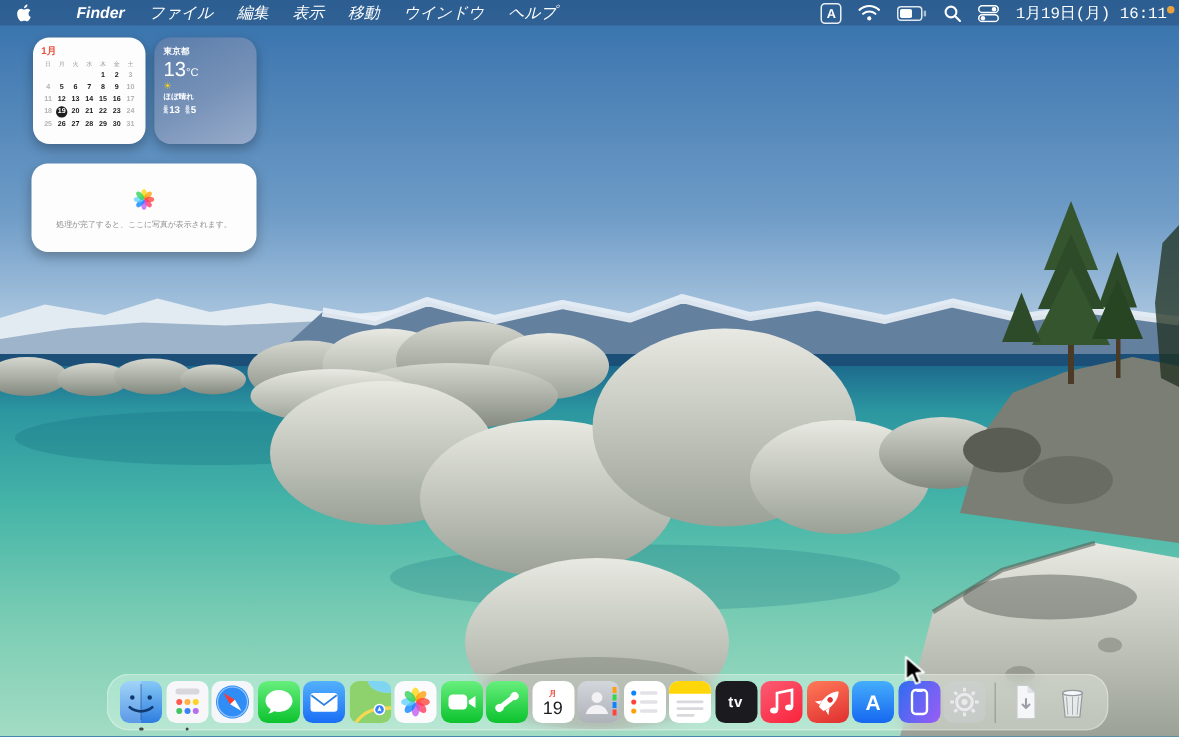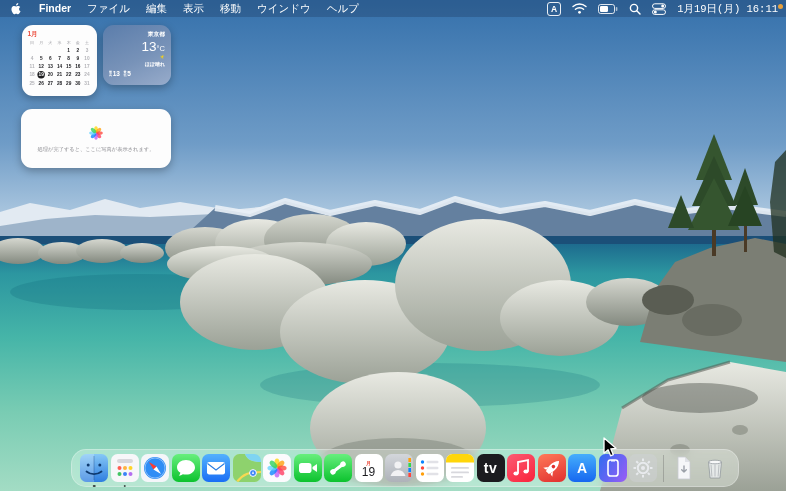--- a/index.html
+++ b/index.html
@@ -5,21 +5,21 @@
   html,body{margin:0;padding:0;}
   body{width:786px;height:491px;overflow:hidden;position:relative;
        font-family:"Liberation Sans",sans-serif;background:#2a6aa5;}
   .screen{position:absolute;inset:0;width:786px;height:491px;}
   .wallpaper{position:absolute;inset:0;z-index:0;}
 
   
   .menubar{position:absolute;top:0;left:0;right:0;height:17px;z-index:10;
     background:rgba(28,56,92,.32);display:flex;align-items:center;
     color:#fff;font-size:10.5px;padding:0 8px;box-sizing:border-box;}
-  .menubar .left{display:flex;align-items:center;gap:4px;}
+  .menubar .left{display:flex;align-items:center;gap:16px;font-style:italic;}
   .menu-item{padding:0 8px;white-space:nowrap;color:#fff;}
   .menu-item.app{font-weight:700;}
   .apple{display:flex;align-items:center;padding:0 6px 0 2px;}
   .menubar .right{margin-left:auto;display:flex;align-items:center;gap:11px;}
   .input-badge{width:12px;height:12px;border:1.1px solid rgba(255,255,255,.9);
     border-radius:3px;display:flex;align-items:center;justify-content:center;
     font-size:8.5px;font-weight:700;color:#fff;}
   .clock{white-space:nowrap;font-size:10.5px;font-family:Liberation Mono, monospace;}
   .statusicon{display:flex;align-items:center;}
 
@@ -37,22 +37,22 @@
   .cal-grid{display:grid;grid-template-columns:repeat(7,18.3px);}
   .cal-wd{font-size:8px;color:#9a9aa0;text-align:center;height:13px;line-height:13px;}
   .cal-day{font-size:9.5px;font-weight:600;color:#1b1b1f;text-align:center;height:16.4px;
     line-height:16.4px;position:relative;}
   .cal-day.weekend{color:#b3b3b8;}
   .cal-day.today{color:#fff;}
   .cal-day.today::before{content:"";position:absolute;left:50%;top:50%;width:14.5px;height:14.5px;
     transform:translate(-50%,-50%);background:#1c1c1e;border-radius:50%;z-index:0;}
   .cal-day.today span{position:relative;z-index:1;}
 
-  .weather-widget{left:103px;top:25px;width:68px;height:60px;
-    background:linear-gradient(155deg,#5b7dab 0%,#7792b8 55%,#98accb 100%);text-align:right;}
+  .weather-widget{left:103px;top:25px;width:68px;height:71px;
+    background:linear-gradient(155deg,#5b7dab 0%,#7792b8 55%,#98accb 100%);}
   .weather-widget .w2x{padding:11px 12px;color:#fff;}
   .wx-loc{font-size:11.5px;font-weight:600;}
   .wx-temp{font-size:27px;font-weight:300;line-height:1.05;margin-top:2px;}
   .wx-unit{font-size:15px;font-weight:400;}
   .wx-sun{font-size:12px;color:#ffd60a;line-height:1;margin-top:2px;}
   .wx-cond{font-size:10px;font-weight:600;margin-top:2px;}
   .wx-hl{display:flex;align-items:center;gap:7px;margin-top:3px;font-weight:600;}
   .wx-hl-item{display:flex;align-items:center;gap:1.5px;}
   .wx-hl-label{display:flex;flex-direction:column;font-size:6px;line-height:1.05;opacity:.85;}
   .wx-hl-num{font-size:13px;}
@@ -90,21 +90,21 @@
   .ic-music{background:linear-gradient(145deg,#fb5c74,#fa233b);}
   .ic-rocket-app{background:linear-gradient(160deg,#ff7a59,#e02f2f);}
   .ic-appstore{background:linear-gradient(180deg,#45aefc,#1667f0);}
   .ic-iphone-mirroring{background:linear-gradient(120deg,#2f6df0,#9b5cf6);}
   .ic-settings{background:rgba(205,208,214,.55);opacity:.9;}
   .ic-downloads,.ic-trash{background:transparent;}
 
   .cal-ic-top{font-size:5px;color:#ec4d3d;font-weight:700;line-height:1;margin-top:3px;}
   .cal-ic-num{font-size:12px;color:#1b1b1f;font-weight:500;line-height:1.05;}
   .glyph-text{color:#fff;font-weight:700;position:relative;z-index:1;}
-  .ic-tv .glyph-text{font-size:14px;letter-spacing:.5px;}
+  .ic-tv .glyph-text{font-size:10px;letter-spacing:.5px;}
   .ic-appstore .glyph-text{font-size:14px;}
 
   .cursor{position:absolute;left:603px;top:437px;z-index:50;}
 </style>
 </head>
 <body>
 
 <div class="screen">
 
   <svg class="wallpaper" viewBox="0 0 786 491" preserveAspectRatio="none">

